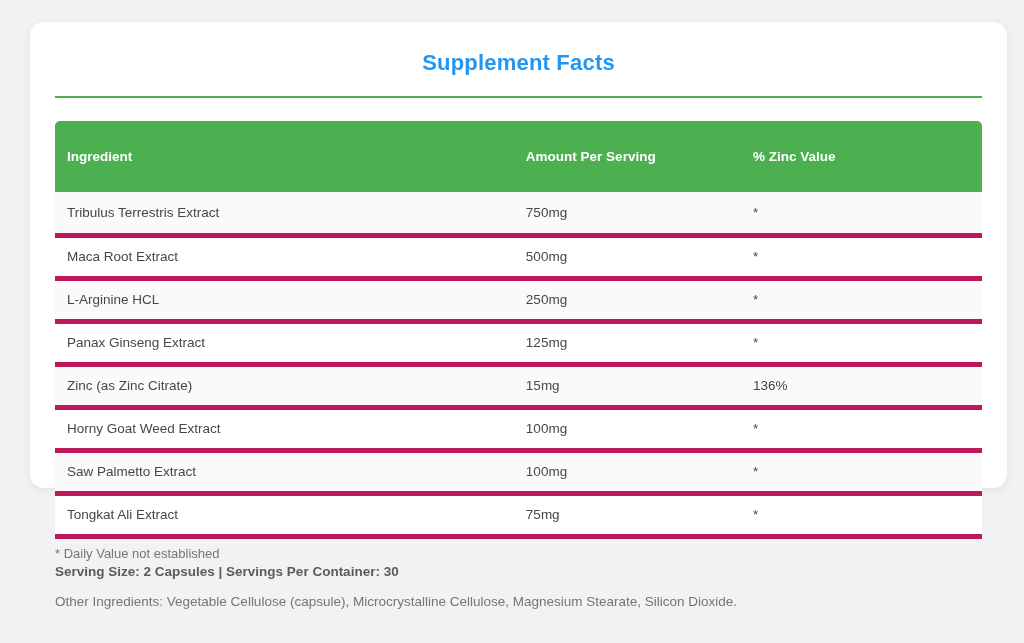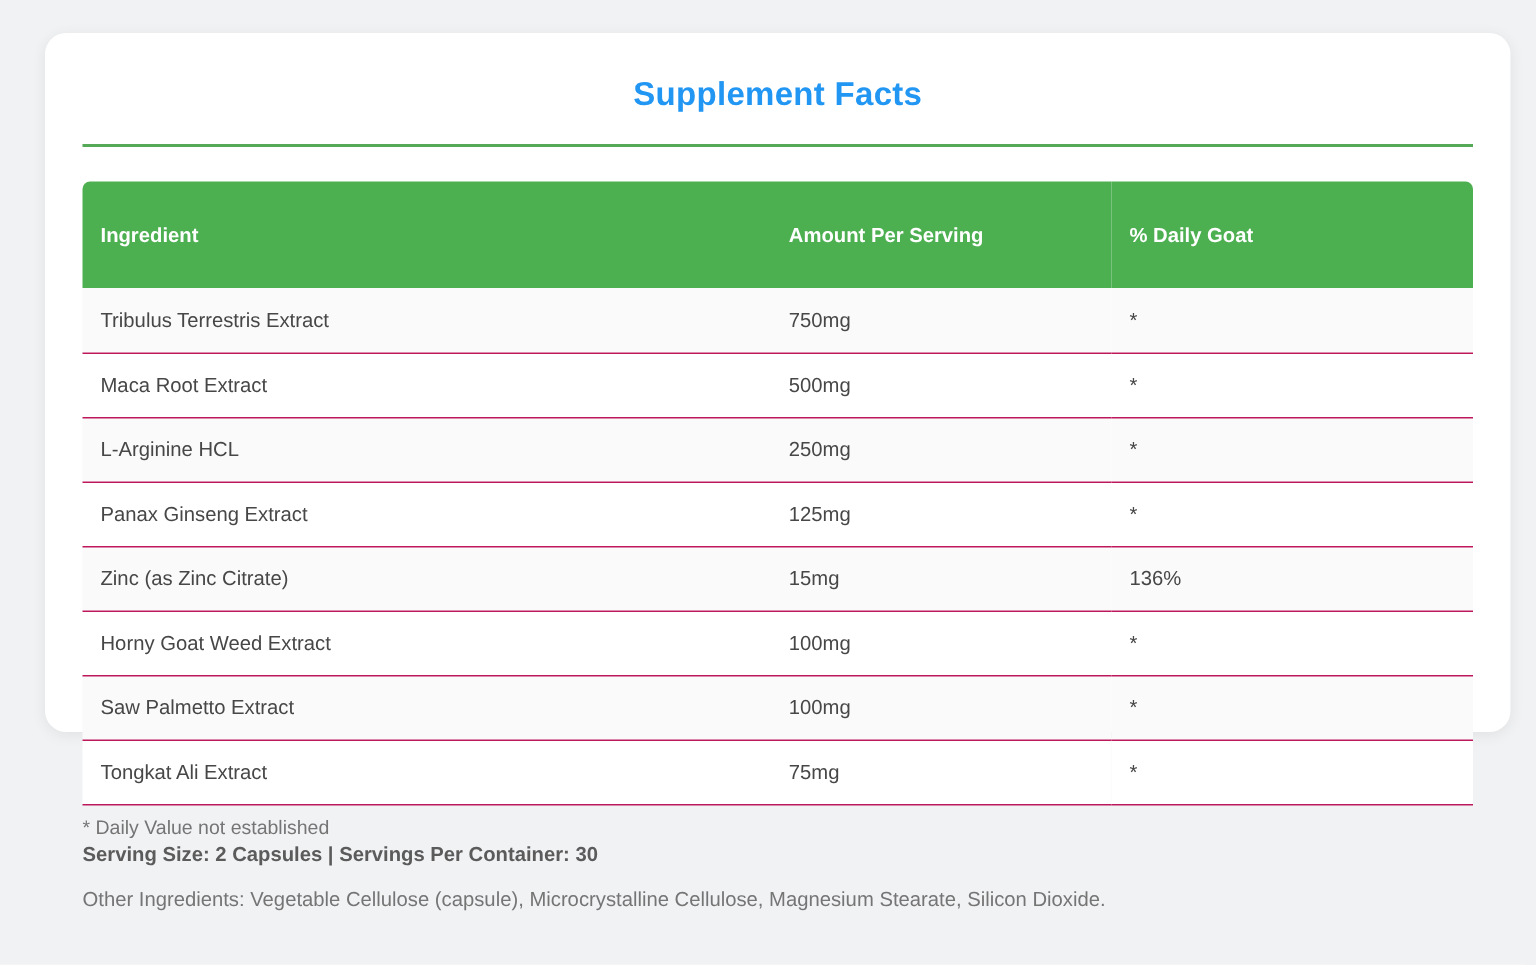--- a/index.html
+++ b/index.html
@@ -51,21 +51,21 @@
   .facts-table thead th:first-child { border-top-left-radius: 5px; }
   .facts-table thead th:last-child  { border-top-right-radius: 5px; }
   .facts-table th:nth-child(1), .facts-table td:nth-child(1) { width: 49.5%; }
   .facts-table th:nth-child(2), .facts-table td:nth-child(2) { width: 24.5%; }
   .facts-table th:nth-child(3), .facts-table td:nth-child(3) { width: 26%; }
   .facts-table tbody td {
     font-size: 13.5px;
     color: #474747;
     padding: 0 12px;
     height: 43px;
-    border-bottom: 1px solid #be185d;
+    border-bottom: 5px solid #be185d;
     vertical-align: middle;
   }
   .facts-table tbody tr:nth-child(odd)  { background: #fafafa; }
   .facts-table tbody tr:nth-child(even) { background: #ffffff; }
   .note {
     margin-top: 7px;
     font-size: 13px;
     color: #757575;
   }
   .serving {
@@ -86,21 +86,21 @@
 <div class="card">
 
   <div class="title">Supplement Facts</div>
   <div class="title-underline"></div>
 
   <table class="facts-table">
     <thead>
       <tr>
         <th>Ingredient</th>
         <th>Amount Per Serving</th>
-        <th>% Daily Goat</th>
+        <th>% Zinc Value</th>
       </tr>
     </thead>
     <tbody>
       <tr>
         <td>Tribulus Terrestris Extract</td>
         <td>750mg</td>
         <td>*</td>
       </tr>
       <tr>
         <td>Maca Root Extract</td>

